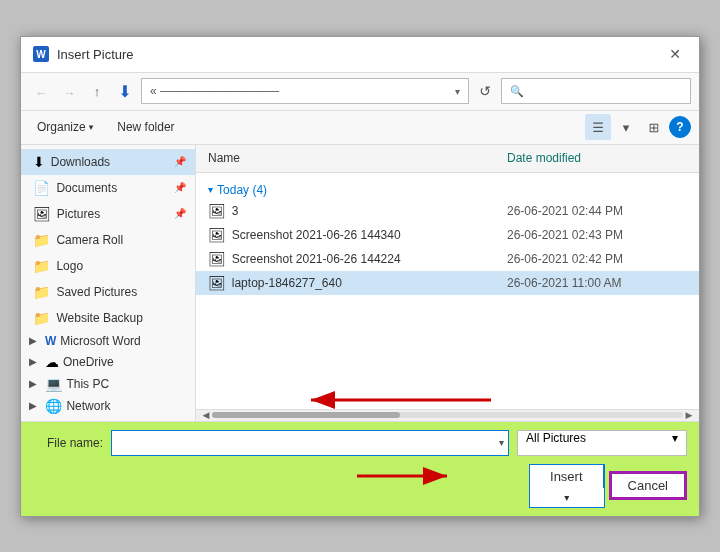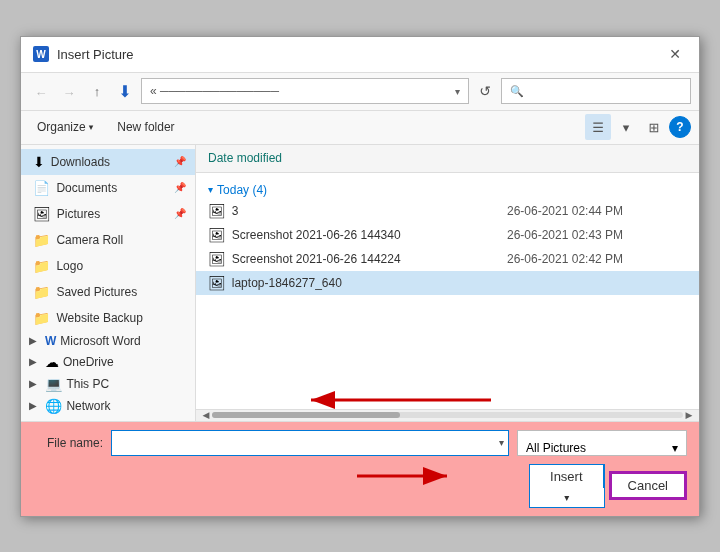--- a/index.html
+++ b/index.html
@@ -333,21 +333,21 @@
       position: absolute;
       left: 0;
       top: 0;
       width: 40%;
       height: 100%;
       background: #aaa;
       border-radius: 3px;
     }
 
     .bottom-bar {
-      background: #fca5a5;
+      background: #bef264;
       border-top: 1px solid #ddd;
       padding: 8px 12px;
       display: flex;
       flex-direction: column;
       gap: 8px;
     }
     .filename-row {
       display: flex;
       align-items: center;
       gap: 8px;
@@ -376,21 +376,21 @@
       font-size: 10px;
     }
     .filetype-select {
       width: 170px;
       height: 26px;
       border: 1px solid #bbb;
       background: white;
       padding: 0 8px;
       font-size: 12px;
       display: flex;
-      align-items: flex-end;
+      align-items: flex-start;
       justify-content: space-between;
       cursor: pointer;
     }
     .btn-row {
       display: flex;
       align-items: center;
       justify-content: flex-end;
       gap: 4px;
       position: relative;
     }
@@ -535,20 +535,21 @@
       </div>
       <div class="sidebar-expander">
         <span class="expand-arrow">▶</span>
         <span class="expand-icon">🌐</span>
         <span class="expand-label">Network</span>
       </div>
     </div>
 
     <div class="main-content">
       <div class="column-header">
+        <span class="col-name">Name</span>
         <span class="col-date">Date modified</span>
       </div>
       <div class="file-list">
         <div class="group-header">
           <span class="group-arrow">▾</span>
           <span>Today (4)</span>
         </div>
         <div class="file-row">
           <span class="file-icon">🖼</span>
           <span class="file-name">3</span>
@@ -560,20 +561,21 @@
           <span class="file-date">26-06-2021 02:43 PM</span>
         </div>
         <div class="file-row">
           <span class="file-icon">🖼</span>
           <span class="file-name">Screenshot 2021-06-26 144224</span>
           <span class="file-date">26-06-2021 02:42 PM</span>
         </div>
         <div class="file-row selected">
           <span class="file-icon">🖼</span>
           <span class="file-name">laptop-1846277_640</span>
+          <span class="file-date">26-06-2021 11:00 AM</span>
         </div>
       </div>
 
       <div class="scrollbar-area">
         <div style="width:12px; height:12px; display:flex; align-items:center; justify-content:center; cursor:pointer; color:#666; font-size:9px;">◀</div>
         <div class="scrollbar-track">
           <div class="scrollbar-thumb"></div>
         </div>
         <div style="width:12px; height:12px; display:flex; align-items:center; justify-content:center; cursor:pointer; color:#666; font-size:9px;">▶</div>
       </div>

